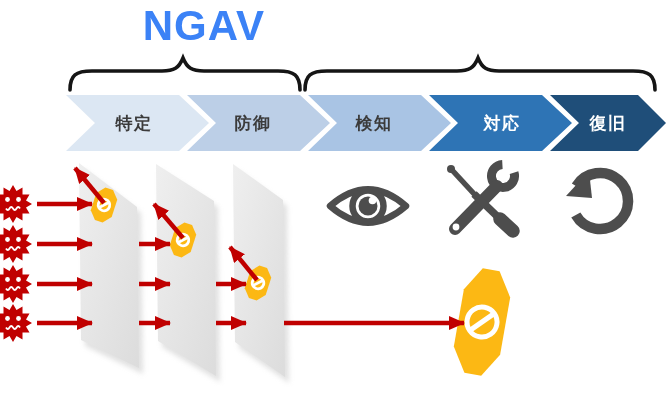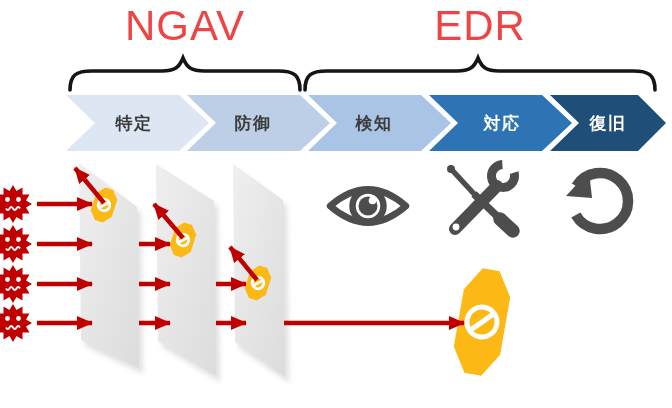--- a/index.html
+++ b/index.html
@@ -1,31 +1,30 @@
 <!DOCTYPE html>
 <html><head>
 <meta charset="utf-8">
 <style>
   html,body{margin:0;padding:0;background:#fff;}
   .stage{position:relative;width:672px;height:408px;background:#ffffff;overflow:hidden;
          font-family:"Liberation Sans", sans-serif;}
   .stage svg{position:absolute;left:0;top:0;}
-  .title{position:absolute;top:2px;font-size:42px;font-weight:normal;color:#ef4444;
-         text-align:center;letter-spacing:1px;}
+  .title{position:absolute;top:2px;font-size:42px;font-weight:bold;color:#3b82f6;
+         text-align:right;letter-spacing:1px;}
   .title.ngav{left:105px;width:160px;}
   .title.edr{left:400px;width:160px;}
   .chev-label{font-size:17px;font-weight:bold;letter-spacing:1.5px;}
 </style>
 </head>
 <body>
 
 <div class="stage">
 
   <div class="title ngav">NGAV</div>
-  <div class="title edr">EDR</div>
 
   <svg width="672" height="408" viewBox="0 0 672 408">
     <defs>
       <marker id="ah" markerUnits="userSpaceOnUse" markerWidth="18" markerHeight="16" refX="15" refY="7" orient="auto">
         <path d="M0,0 L16,7 L0,14 Z" fill="#c00000"></path>
       </marker>
       <linearGradient id="panelGrad" x1="0" y1="0" x2="1" y2="1">
         <stop offset="0" stop-color="#efefef"></stop>
           <stop offset="1" stop-color="#dcdcdc"></stop>
       </linearGradient>

